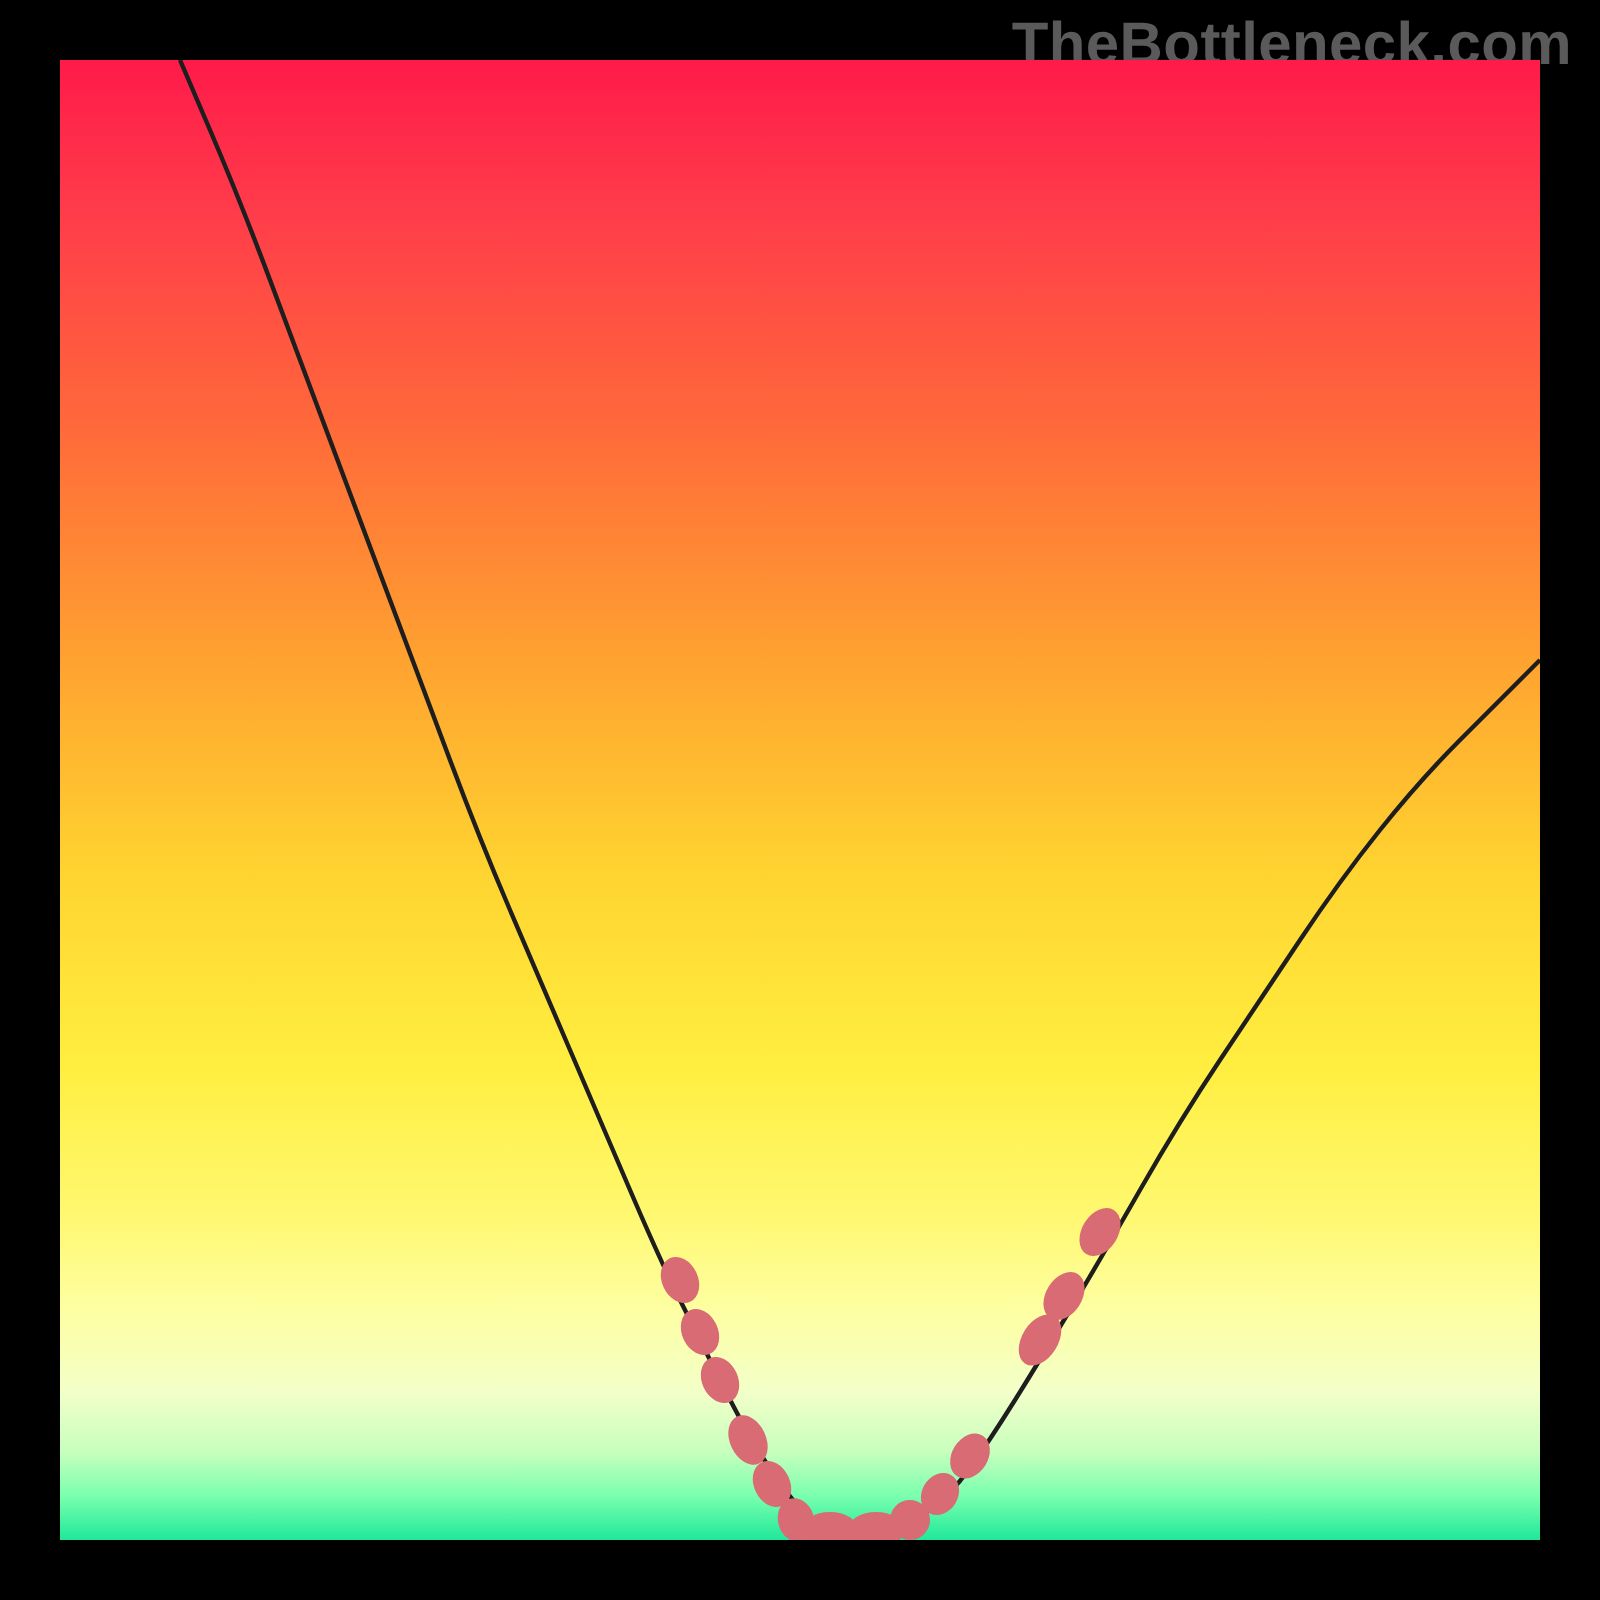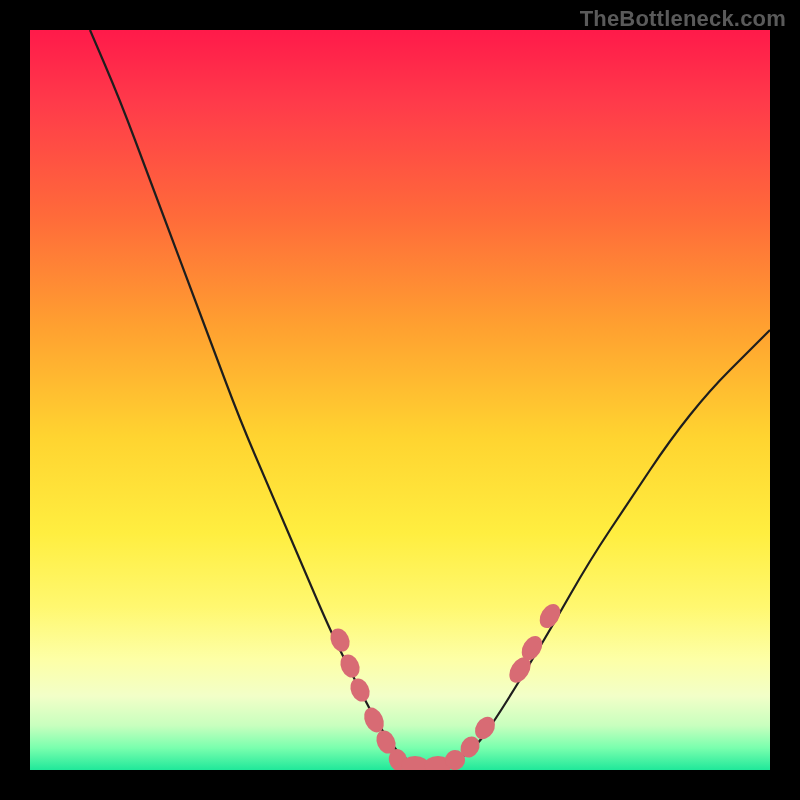--- a/index.html
+++ b/index.html
@@ -28,21 +28,21 @@
       #f2ffc8 90%,
       #c8ffbe 94%,
       #7affae 97%,
       #20e89a 100%);
   }
   .watermark {
     position: absolute;
     top: 6px;
     right: 14px;
     font-family: Arial, Helvetica, sans-serif;
-    font-size: 22px;
+    font-size: 30px;
     font-weight: 600;
     color: #5a5a5a;
     letter-spacing: 0.2px;
   }
   svg.curve {
     position: absolute;
     left: 0; top: 0;
     width: 740px; height: 740px;
   }
   .marker {

